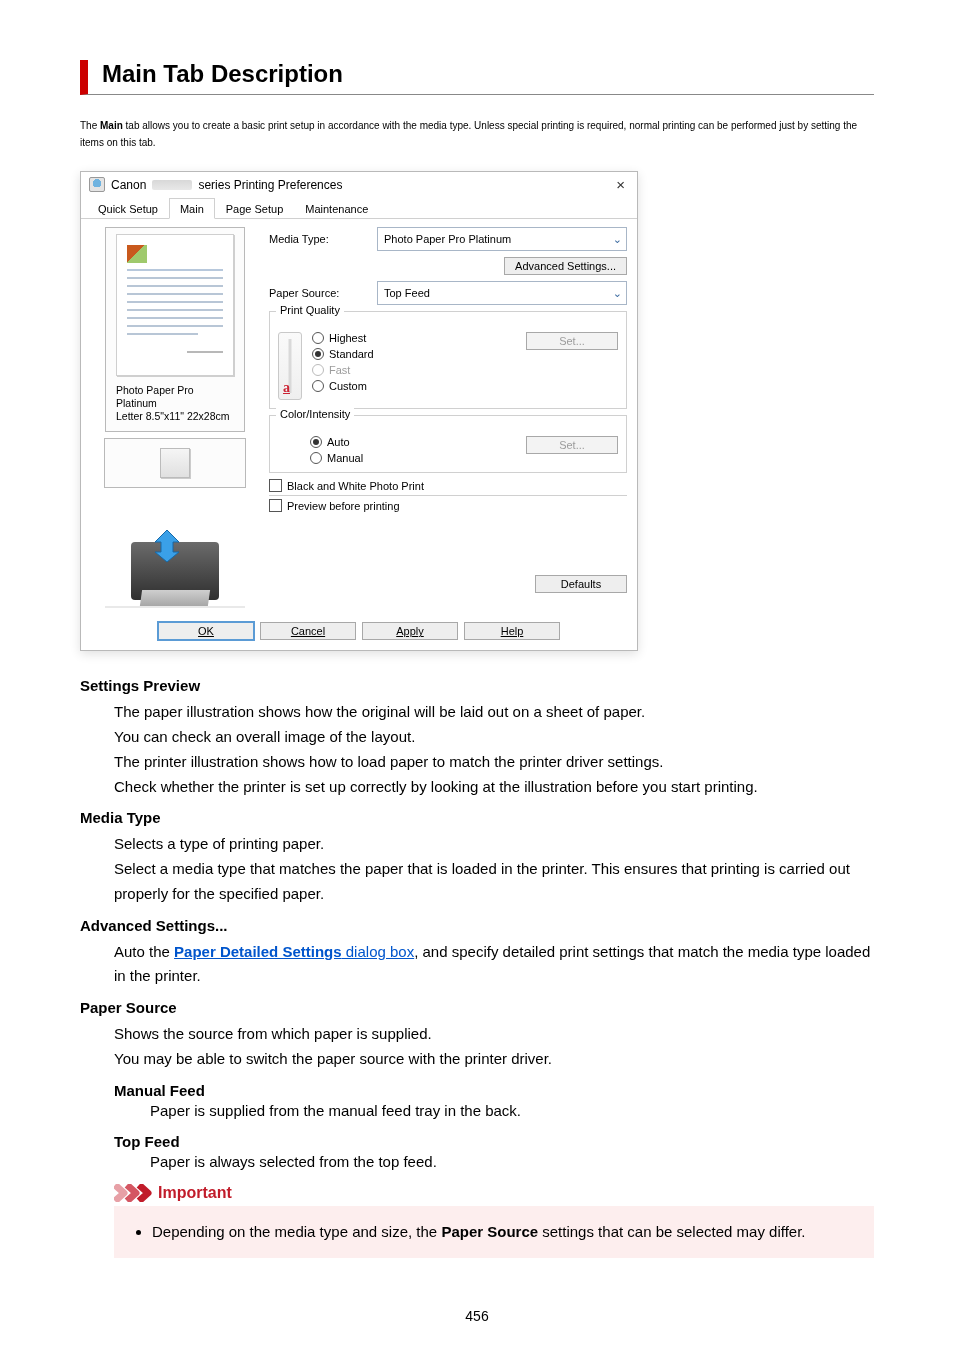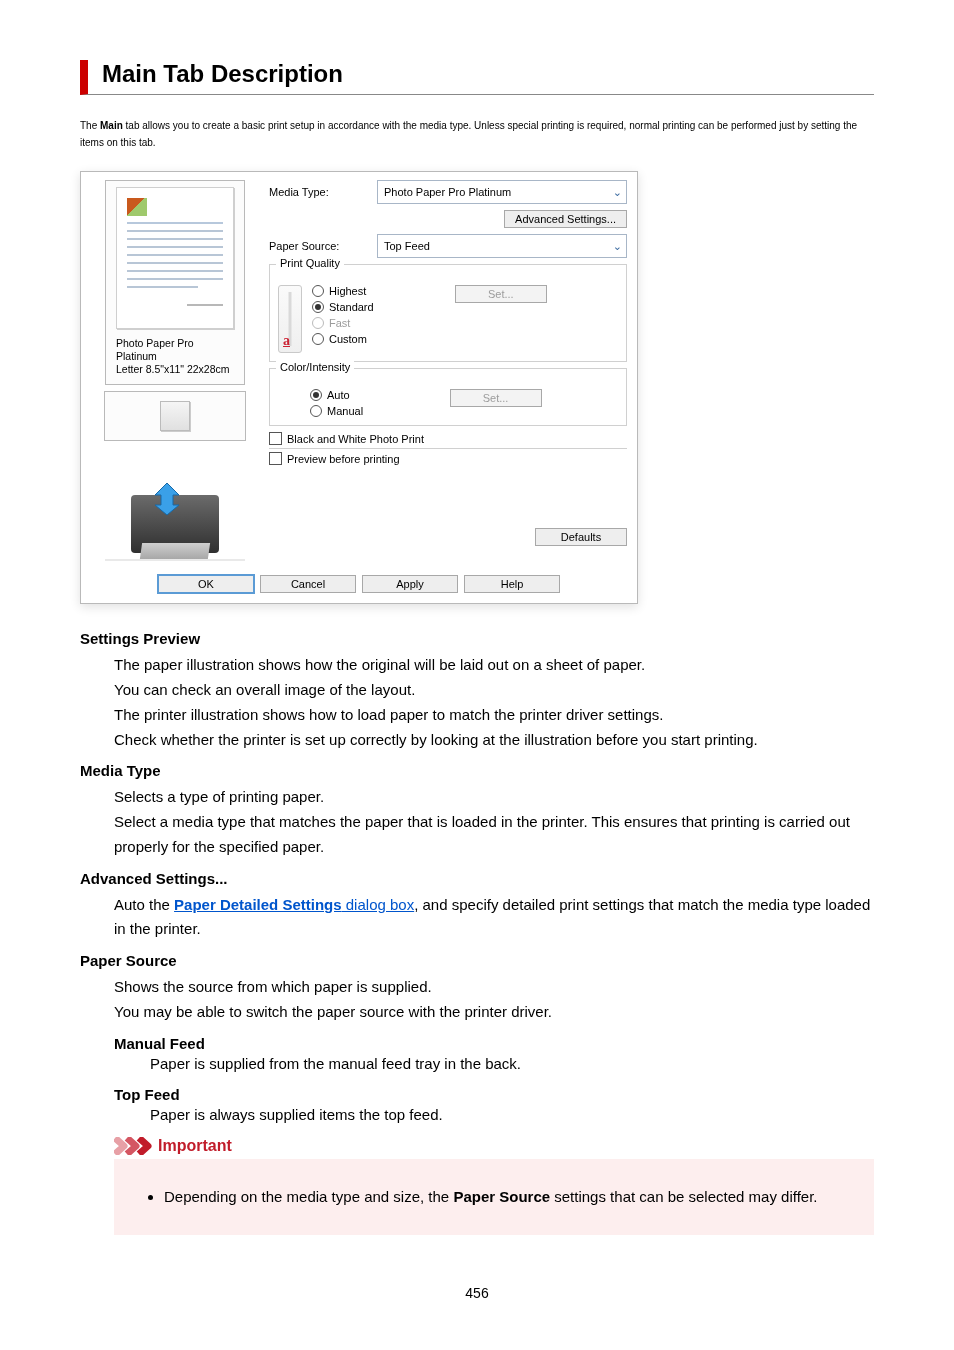--- a/index.html
+++ b/index.html
@@ -203,25 +203,25 @@
   }
   .vert-slider::before {
     content:""; position:absolute; left:50%; top:6px; bottom:6px; width:3px;
     background:#d9d9d9; transform:translateX(-50%);
   }
   .vert-slider .letter {
     position:absolute; bottom:3px; left:4px;
     font-family: Georgia, serif; color:#c23; font-weight:bold; font-size:14px;
     text-decoration: underline;
   }
-  .fs-right { flex:1; display:flex; flex-direction:column; justify-content:flex-end; align-items:center; }
+  .fs-right { flex:1; display:flex; flex-direction:column; justify-content:flex-end; align-items:flex-end; }
   .checkbox-row { display:flex; align-items:center; gap:5px; font-size:11px; margin:3px 0; }
   .dlg-lower-right { display:flex; justify-content:flex-end; padding-top:60px; }
   .dlg-footer {
-    display:flex; justify-content:center; gap:6px; padding: 8px 0 10px;
+    display:flex; justify-content:center; gap:6px; padding: 8px 0 10px; text-decoration: underline;
   }
   .dlg-footer .btn { min-width:74px; }
   .dlg-footer .btn.ok { border-color:#5b9bd5; box-shadow:0 0 0 1px #5b9bd5; }
   
   .sect-title {
     font-weight: bold;
     font-size: 15px;
   }
   .sect-body {
     margin: 6px 0 10px 34px;
@@ -253,21 +253,21 @@
     text-align: center;
   }
   .important-hdr svg { width: 44px; height: 18px; }
   .important-body {
     background: #fdeeee;
     font-size: 15px;
     line-height: 1.6;
     padding: 10px 16px;
     margin-top: 4px;
   }
-  .important-body ul { margin:16px; padding-left: 18px; }
+  .important-body ul { margin:4px; padding-left: 18px; }
   .page-num { text-align:center; font-size:14px; margin-top:50px; }
   
   .r {
     width:10px; height:10px; border:1px solid #555; border-radius:50%; display:inline-block; position:relative;
   }
   .r.filled::after { content:""; position:absolute; inset:2px; background:#333; border-radius:50%; }
   .cb {
     width:11px; height:11px; border:1px solid #555; display:inline-block;
   }
 </style>
@@ -276,21 +276,36 @@
 
 <div class="page-title-wrap">
   <h1 class="page-title">Main Tab Description</h1>
 </div>
 
 <p class="intro">
   <span>The </span><strong>Main</strong><span> tab allows you to create a basic print setup in accordance with the media type. Unless special printing is required, normal printing can be performed just by setting the items on this tab.</span>
 </p>
 
 <div class="dialog">
-
+  <div class="dlg-titlebar">
+    <div class="left">
+      <span class="printer-glyph"></span>
+      <span>Canon</span>
+      <span class="blurred"></span>
+      <span>series Printing Preferences</span>
+    </div>
+    <span class="dlg-close">×</span>
+  </div>
+
+  <div class="tabs">
+    <div class="tab">Quick Setup</div>
+    <div class="tab active">Main</div>
+    <div class="tab">Page Setup</div>
+    <div class="tab">Maintenance</div>
+  </div>
 
   <div class="dlg-body">
     <div class="leftcol">
       <div class="paper-preview">
         <div class="paper-sheet">
           <div class="pimg"></div>
           <div class="sep"></div>
           <div class="ptext" style="top:42px"></div>
           <div class="ptext" style="top:50px"></div>
           <div class="ptext" style="top:58px"></div>
@@ -427,21 +442,21 @@
 <div class="sect-body">
   <span>Auto the </span><a href="#" class="link"><span class="bold">Paper Detailed Settings</span><span> dialog box</span></a><span>, and specify detailed print settings that match the media type loaded in the printer.</span>
 </div>
 
 <div class="sect-title">Paper Source</div>
 <div class="sect-body" style="white-space:pre-line">Shows the source from which paper is supplied.
 You may be able to switch the paper source with the printer driver.</div>
 <div class="sub-title">Manual Feed</div>
 <div class="sub-body">Paper is supplied from the manual feed tray in the back.</div>
 <div class="sub-title">Top Feed</div>
-<div class="sub-body">Paper is always supplied items the top feed.</div>
+<div class="sub-body">Paper is always selected from the top feed.</div>
 
 <div class="important-wrap">
   <div class="important-hdr">
     <svg viewBox="0 0 44 18">
       <path d="M1 1 L10 9 L1 17" fill="none" stroke="#e7a0a6" stroke-width="7" stroke-linejoin="round"></path>
       <path d="M13 1 L22 9 L13 17" fill="none" stroke="#d45662" stroke-width="7" stroke-linejoin="round"></path>
       <path d="M25 1 L34 9 L25 17" fill="none" stroke="#c11c2a" stroke-width="7" stroke-linejoin="round"></path>
     </svg>
     <span>Important</span>
   </div>

